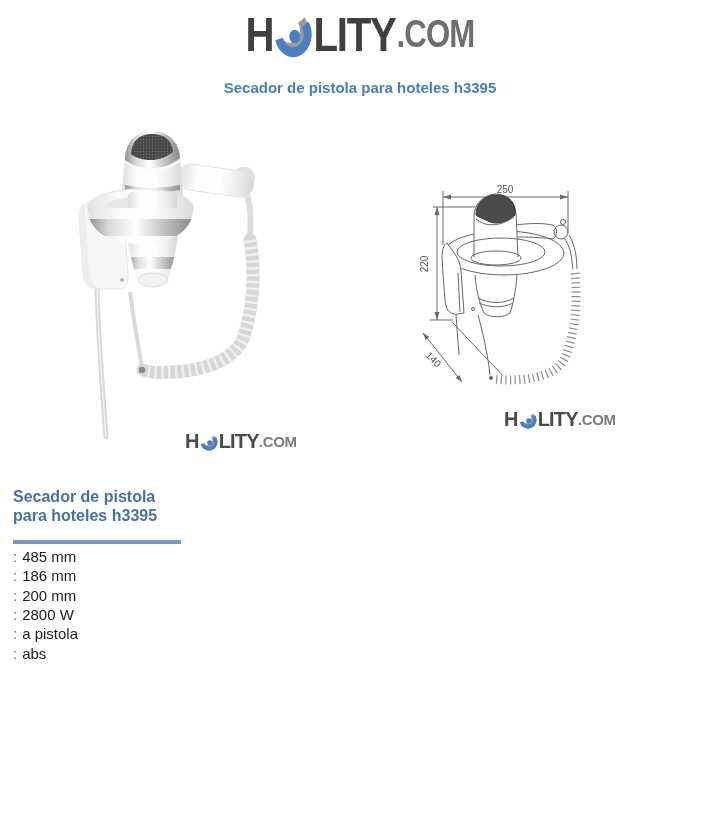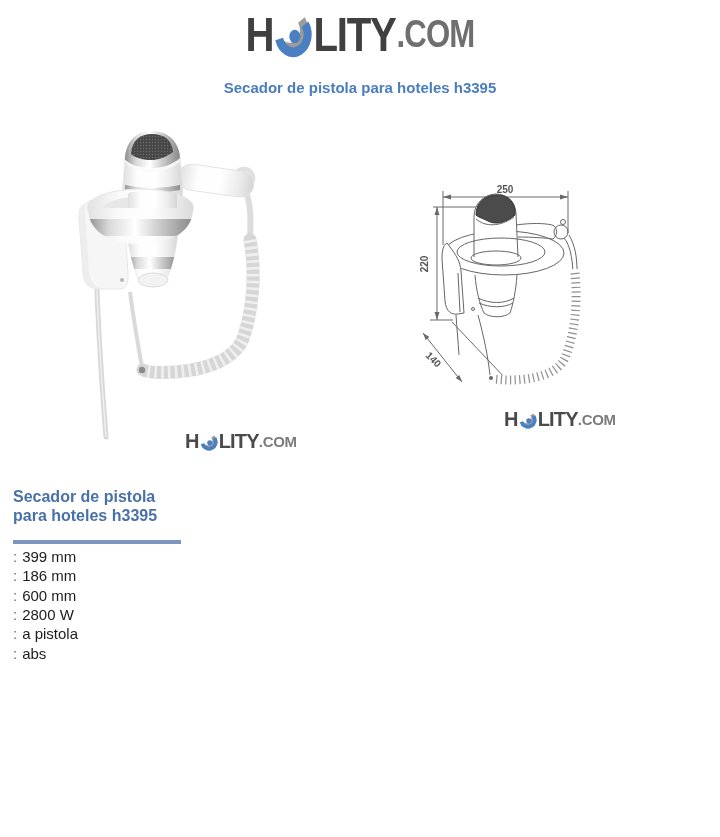--- a/index.html
+++ b/index.html
@@ -20,21 +20,21 @@
   
   .wm{position:absolute;display:flex;align-items:center;}
   .wm .b1,.wm .b2{font-size:20px;font-weight:bold;color:#4a4a4a;letter-spacing:-0.8px;}
   .wm .b3{font-size:15px;font-weight:bold;color:#7b7b7b;letter-spacing:-0.3px;}
   .wm .swirl{width:18px;height:18px;margin:0 1px;}
   .wm-photo{left:185px;top:430px;}
   .wm-diagram{left:504px;top:408px;}
 
   
   .photo-wrap{position:absolute;left:55px;top:108px;width:300px;height:370px;}
-  .diagram-wrap{position:absolute;left:400px;top:165px;width:220px;height:280px;font-weight:bold;}
+  .diagram-wrap{position:absolute;left:400px;top:165px;width:220px;height:280px;}
   .diagram-wrap text{font-family:"Liberation Sans",sans-serif;font-size:10px;fill:#555;}
 
   
   .prod-title{position:absolute;left:13px;top:487px;width:168px;
               font-size:16px;font-weight:bold;color:#4a70a8;line-height:19px;}
   .title-rule{position:absolute;left:13px;top:540px;width:168px;height:4px;background:#7d96bd;}
   .spec-list{position:absolute;left:13px;top:547px;}
   .spec-row{height:19.3px;font-size:15px;color:#1c1c1c;display:flex;align-items:center;}
   .spec-row .sep{color:#6f6f6f;margin-right:5px;}
 </style>
@@ -234,29 +234,29 @@
     <span class="b2">LITY</span>
     <span class="b3">.COM</span>
   </div>
 
   <div class="prod-title">Secador de pistola para hoteles h3395</div>
   <div class="title-rule"></div>
 
   <div class="spec-list">
     <div class="spec-row">
       <span class="sep">:</span>
-      <span class="val">399 mm</span>
+      <span class="val">485 mm</span>
     </div>
     <div class="spec-row">
       <span class="sep">:</span>
       <span class="val">186 mm</span>
     </div>
     <div class="spec-row">
       <span class="sep">:</span>
-      <span class="val">600 mm</span>
+      <span class="val">200 mm</span>
     </div>
     <div class="spec-row">
       <span class="sep">:</span>
       <span class="val">2800 W</span>
     </div>
     <div class="spec-row">
       <span class="sep">:</span>
       <span class="val">a pistola</span>
     </div>
     <div class="spec-row">

